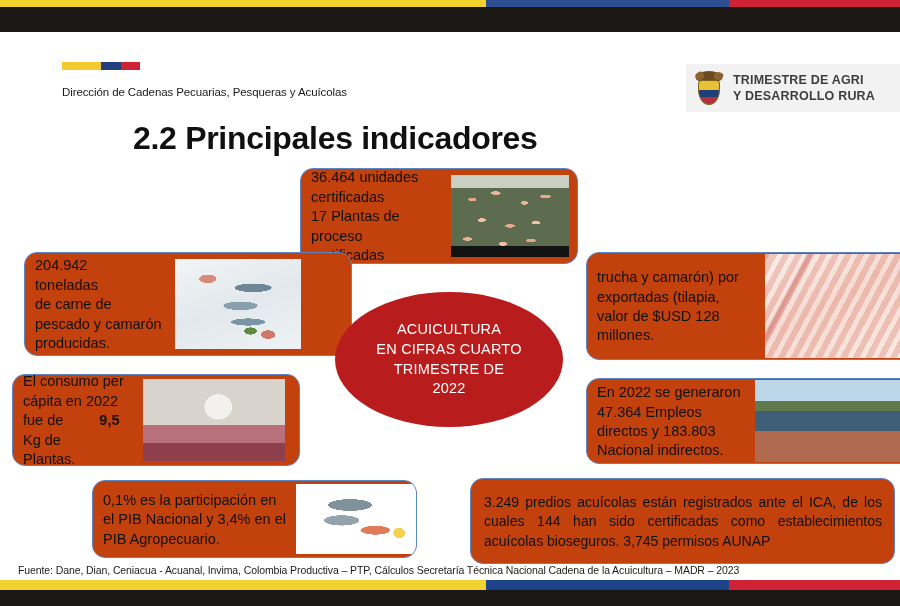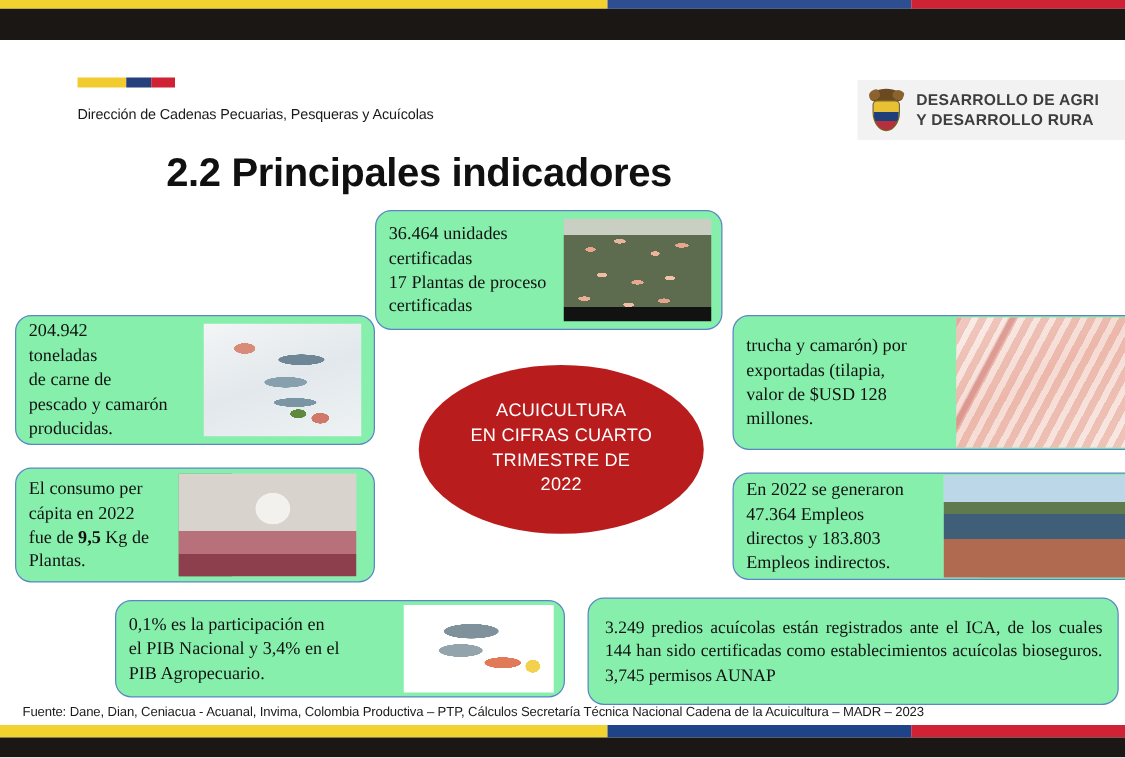--- a/index.html
+++ b/index.html
@@ -126,38 +126,37 @@
     left: 133px; top: 120px;
     font-size: 32px;
     font-weight: bold;
     color: #101010;
     letter-spacing: -0.3px;
   }
 
   
   .box {
     position: absolute;
-    background: #86efac;
+    background: #c2410c;
     border: 1.6px solid #5b86c4;
     border-radius: 13px;
     box-sizing: border-box;
     display: flex;
     align-items: center;
     overflow: hidden;
-    font-family: Liberation Serif, serif;
   }
   .box .txt {
     font-size: 14.5px;
     line-height: 1.34;
     color: #111111;
     padding: 8px 6px 6px 10px;
     box-sizing: border-box;
     align-self: center;
   }
-  .box .txt b { font-weight: bold; }
+  .box .txt b { font-weight: bold; margin-left: 32px; }
   .box .pic {
     align-self: center;
     flex: none;
     background-size: cover;
     background-position: center;
   }
 
   
   .pic-shrimp {
     background:
@@ -275,38 +274,38 @@
     </div>
     <div class="dir-text">Dirección de Cadenas Pecuarias, Pesqueras y Acuícolas</div>
   </div>
 
   <div class="ministry">
     <div class="shield">
       <div class="bird"></div>
       <div class="crest"></div>
     </div>
     <div class="ministry-text">
-      <div>DESARROLLO DE AGRI</div>
+      <div>TRIMESTRE DE AGRI</div>
       <div>Y DESARROLLO RURA</div>
     </div>
   </div>
 
   <div class="slide-title">2.2 Principales indicadores</div>
 
   <div class="box" style="left:300px; top:168px; width:278px; height:96px;">
     <div class="txt" style="width:150px;">
       <div>36.464 unidades</div>
       <div>certificadas</div>
       <div>17 Plantas de proceso</div>
       <div>certificadas</div>
     </div>
     <div class="pic pic-shrimp" style="width:118px; height:82px;"></div>
   </div>
 
-  <div class="box" style="left:12px; top:252px; width:288px; height:104px;">
+  <div class="box" style="left:24px; top:252px; width:328px; height:104px;">
     <div class="txt" style="width:150px;">
       <div>204.942</div>
       <div>toneladas</div>
       <div>de carne de</div>
       <div>pescado y camarón</div>
       <div>producidas.</div>
     </div>
     <div class="pic pic-icefish" style="width:126px; height:90px;"></div>
   </div>
 
@@ -337,26 +336,26 @@
       <div>Plantas.</div>
     </div>
     <div class="pic pic-worker" style="width:142px; height:82px;"></div>
   </div>
 
   <div class="box" style="left:586px; top:378px; width:330px; height:86px;">
     <div class="txt" style="width:168px;">
       <div>En 2022 se generaron</div>
       <div>47.364 Empleos</div>
       <div>directos y 183.803</div>
-      <div>Empleos indirectos.</div>
+      <div>Nacional indirectos.</div>
     </div>
     <div class="pic pic-cage" style="width:160px; height:82px;"></div>
   </div>
 
-  <div class="box" style="left:92px; top:480px; width:360px; height:78px;">
+  <div class="box" style="left:92px; top:480px; width:325px; height:78px;">
     <div class="txt" style="width:230px;">
       <div>0,1% es la participación en</div>
       <div>el PIB Nacional y 3,4% en el</div>
       <div>PIB Agropecuario.</div>
     </div>
     <div class="pic pic-platefish" style="width:120px; height:70px;"></div>
   </div>
 
   <div class="box" style="left:470px; top:478px; width:425px; height:86px;">
     <div class="txt" style="width:100%; text-align:justify; padding:8px 12px 6px 13px; font-size:14px; line-height:1.36;">3.249 predios acuícolas están registrados ante el ICA, de los cuales 144 han sido certificadas como establecimientos acuícolas bioseguros. 3,745 permisos AUNAP</div>

